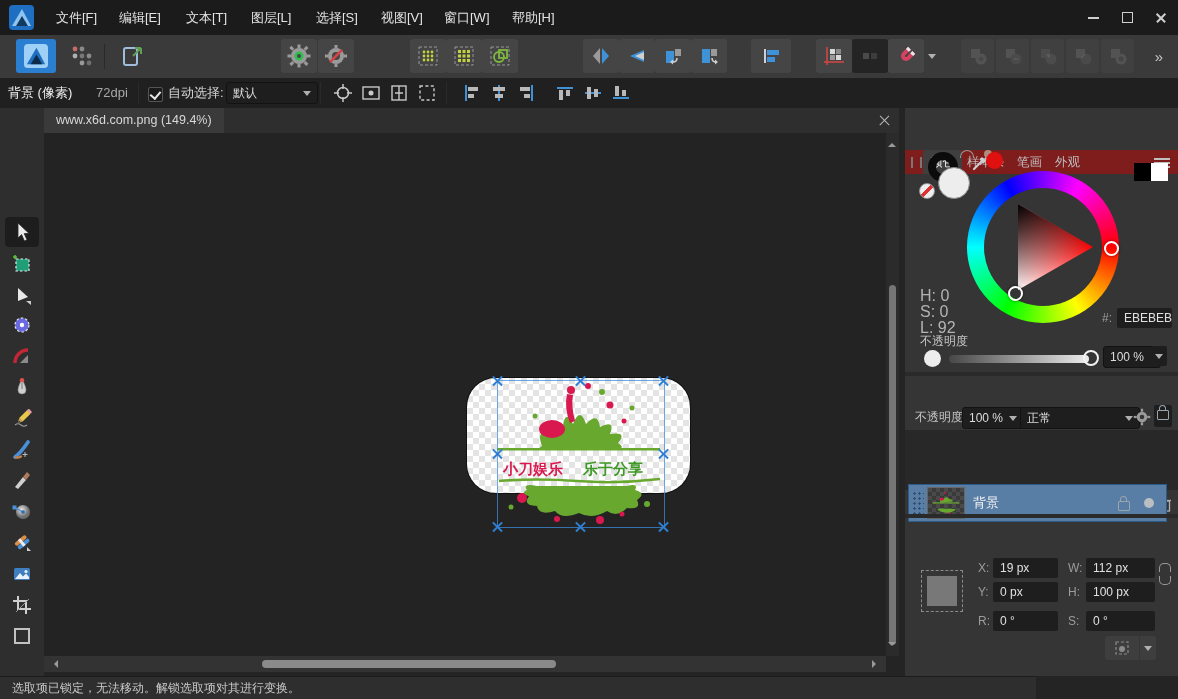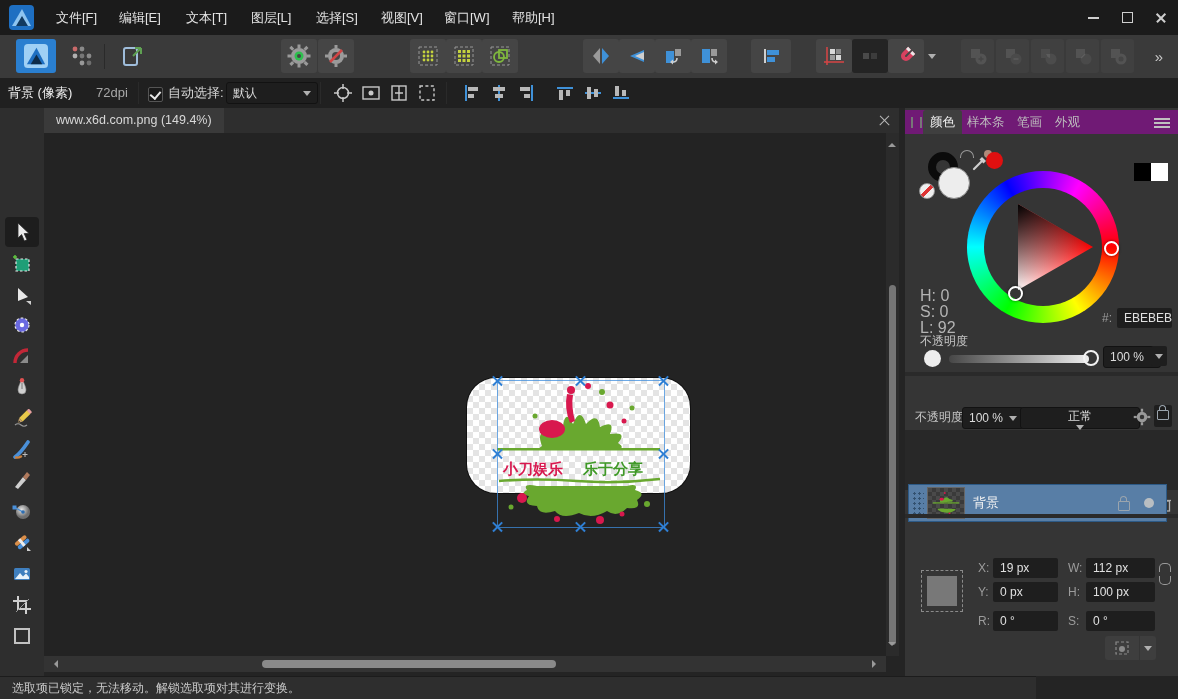--- a/index.html
+++ b/index.html
@@ -51,21 +51,21 @@
   .xh i:first-child{transform:rotate(45deg);} .xh i:last-child{transform:rotate(-45deg);}
   
   .vscroll{position:absolute;left:886px;top:133px;width:13px;height:523px;background:#2b2b2b;}
   .vthumb{position:absolute;left:3px;width:7px;border-radius:4px;background:#757575;}
   .hscroll{position:absolute;left:44px;top:656px;width:842px;height:16px;background:#333333;}
   .hthumb{position:absolute;top:4px;height:8px;border-radius:4px;background:#8a8a8a;}
   .arr{width:0;height:0;border:4px solid transparent;}
   
   .rpanel{position:absolute;left:905px;top:108px;width:273px;height:568px;background:#353535;}
   .gutter{position:absolute;left:899px;top:108px;width:6px;height:568px;background:#242424;}
-  .ptabbar{position:absolute;left:0;width:273px;height:24px;background:#701a75;}
+  .ptabbar{position:absolute;left:0;width:273px;height:24px;background:#7f1d1d;margin-top:40px;}
   .ptab{position:absolute;top:0;height:24px;line-height:24px;font-size:12.5px;color:#bdbdbd;padding:0 7px;}
   .ptab.on{background:#3f3f3f;color:#f0f0f0;border-radius:3px 3px 0 0;}
   .grip{position:absolute;left:6px;top:7px;width:7px;height:11px;border-left:2px solid #777;border-right:2px solid #777;}
   .hamb{position:absolute;right:8px;top:8px;width:16px;height:2px;background:#c0c0c0;box-shadow:0 4px 0 #c0c0c0,0 8px 0 #c0c0c0;}
   .dim{color:#a8a8a8;}
   .field{position:absolute;height:20px;background:#1e1e1e;border-radius:2px;color:#e0e0e0;font-size:12px;line-height:20px;padding-left:7px;}
   .flabel{position:absolute;color:#9c9c9c;font-size:12px;height:20px;line-height:20px;}
   
   .wheel{position:absolute;left:967px;top:171px;width:152px;height:152px;border-radius:50%;
     background:conic-gradient(from 90deg,#f00,#ff0 60deg,#0f0 120deg,#0ff 180deg,#00f 240deg,#f0f 300deg,#f00 360deg);}
@@ -647,21 +647,21 @@
         <span class="chevdn"></span>
       </div>
 
     <div class="abs" style="left:0;top:264px;width:273px;height:4px;background:#2a2a2a;"></div>
 
     <span class="flabel" style="left:10px;top:299px;color:#c6c6c6;">不透明度:</span>
     <div class="dd" style="left:57px;top:299px;width:48px;height:20px;">
       <span>100 %</span>
         <span class="chevdn"></span>
     </div>
-    <div class="dd" style="left:115px;top:299px;width:106px;height:20px;flex-direction:column;">
+    <div class="dd" style="left:115px;top:299px;width:106px;height:20px;">
       <span>正常</span>
         <span class="chevdn"></span>
     </div>
     <div class="abs" style="left:228px;top:300px;">
       <svg width="18" height="18" viewBox="0 0 24 24">
           <circle cx="12" cy="12" r="7" fill="#9a9a9a"></circle>
           <circle cx="12" cy="12" r="3" fill="#353535"></circle>
           <rect x="10.5" y="1" width="3" height="4" fill="#9a9a9a"></rect>
           <rect x="10.5" y="19" width="3" height="4" fill="#9a9a9a"></rect>
           <rect x="1" y="10.5" width="4" height="3" fill="#9a9a9a"></rect>

